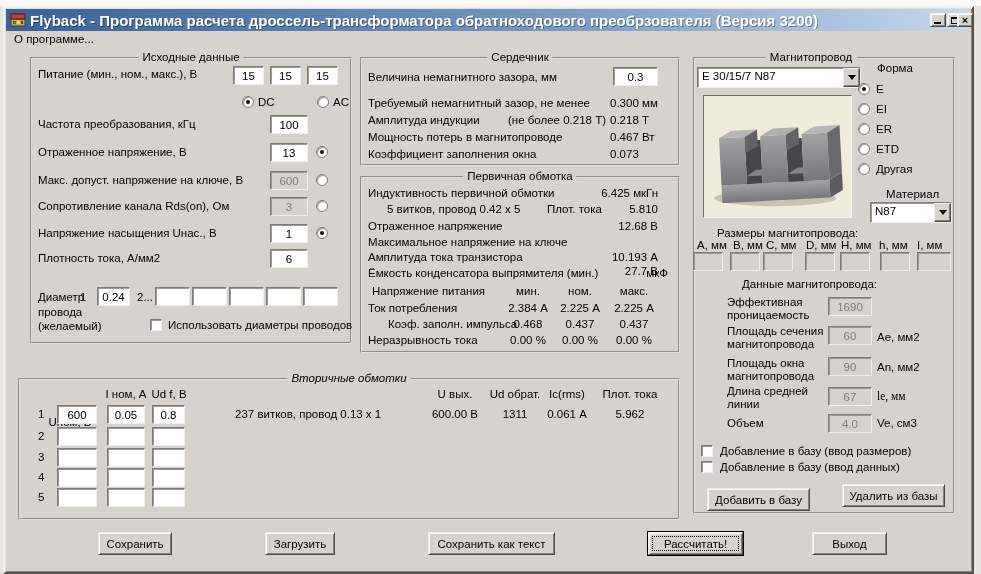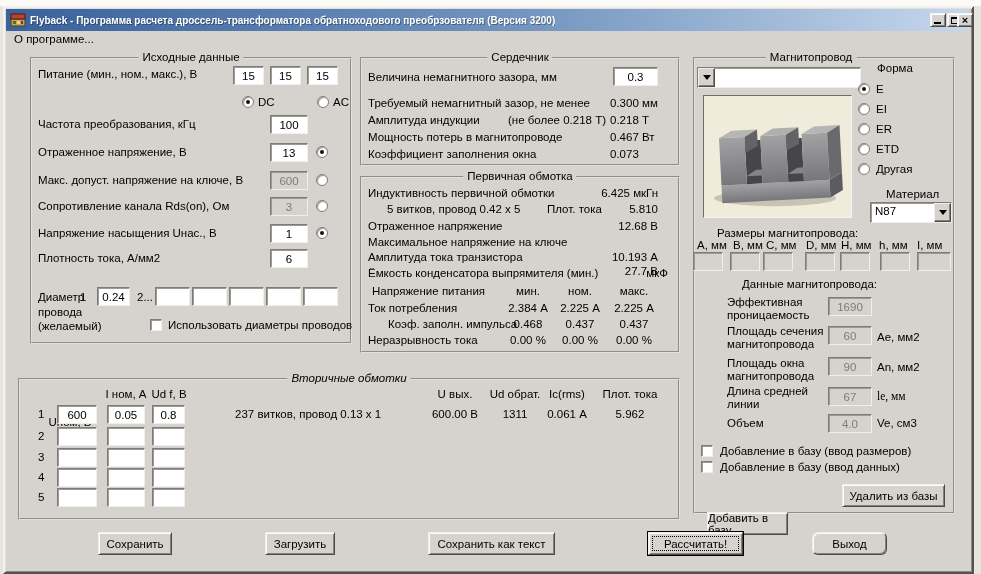--- a/index.html
+++ b/index.html
@@ -16,21 +16,21 @@
     border:2px solid; border-color:#f2f1ee #55534e #55534e #f2f1ee;
     box-shadow: inset 1px 1px 0 #e2e0db, inset -1px -1px 0 #8a8880;
   }
   .desktop-top { position:absolute; left:0; top:0; width:981px; height:6px; background:#fbfaf6; }
   .titlebar {
     position:absolute; left:6px; top:9px; width:962px; height:22px;
     background:linear-gradient(90deg,#39629c 0%, #7496c0 55%, #c6d7ec 100%);
     display:flex; align-items:center;
   }
   .title-text {
-    color:#fff; font-weight:bold; font-size:10px; margin-left:24px;
+    color:#fff; font-weight:bold; font-size:15px; margin-left:24px;
     white-space:nowrap; overflow:hidden; text-shadow:1px 1px 0 rgba(0,0,0,.35);
   }
   .app-icon { position:absolute; left:10px; top:12px; width:16px; height:16px; }
   .win-btn {
     position:absolute; top:13px; width:16px; height:14px; background:#d6d3ce;
     border:1px solid; border-color:#f4f3f0 #4d4b47 #4d4b47 #f4f3f0;
     box-shadow: inset 1px 1px 0 #fff, inset -1px -1px 0 #84827c;
     display:flex; align-items:center; justify-content:center;
   }
   .glyph-min { width:7px; height:8px; border-bottom:2px solid #000; margin-right:1px; }
@@ -261,20 +261,21 @@
 
 <span class="lbl" style="left:38px;top:491px;">5</span>
 <input class="tb" style="left: 57px; top: 488px; width: 40px;" value="">
 <input class="tb" style="left: 107px; top: 488px; width: 38px;" value="">
 <input class="tb" style="left: 152px; top: 488px; width: 33px;" value="">
 
 <div class="gb" style="left:693px;top:57px;width:262px;height:457px;">
   <span class="gb-legend" style="left:45%;">Магнитопровод</span>
 </div>
 <div class="combo" style="left:697px;top:67px;width:164px;">
+  <span class="combo-text">E 30/15/7 N87</span>
   <span class="combo-btn">
       <span class="arrow-down"></span>
     </span>
 </div>
 
 <div class="photo">
   <svg viewBox="0 0 149 123" width="147" height="121">
     <ellipse cx="72" cy="104" rx="62" ry="8" fill="rgba(60,55,40,0.22)"></ellipse>
     <g transform="translate(8,10) rotate(-3 65 50)">
       <defs>
@@ -366,34 +367,34 @@
 
 <span class="lbl" style="left:727px;top:417px;">Объем</span>
 <input class="tb dis" style="left: 828px; top: 414px; width: 44px;" value="4.0">
 <span class="lbl" style="left:877px;top:417px;">Ve, см3</span>
 
 <div class="cbx" style="left:701px;top:445px;"></div>
 <span class="lbl" style="left:720px;top:445px;">Добавление в базу (ввод размеров)</span>
 <div class="cbx" style="left:701px;top:461px;"></div>
 <span class="lbl" style="left:720px;top:461px;">Добавление в базу (ввод данных)</span>
 
-<div class="btn" style="left:707px;top:512px;width:81px;">
+<div class="btn" style="left:707px;top:488px;width:103px;">
     <span>Добавить в базу</span>
   </div>
 <div class="btn" style="left:842px;top:484px;width:103px;">
     <span>Удалить из базы</span>
   </div>
 
 <div class="btn" style="left:98px;top:532px;width:74px;">
     <span>Сохранить</span>
   </div>
 <div class="btn" style="left:265px;top:532px;width:70px;">
     <span>Загрузить</span>
   </div>
 <div class="btn" style="left:428px;top:532px;width:127px;">
     <span>Сохранить как текст</span>
   </div>
 <div class="btn default" style="left:648px;top:532px;width:95px;">
     <span>Рассчитать!</span>
   </div>
-<div class="btn" style="left:812px;top:532px;width:75px;border-radius:6px;">
+<div class="btn" style="left:812px;top:532px;width:75px;">
     <span>Выход</span>
   </div>
 
 </body></html>

